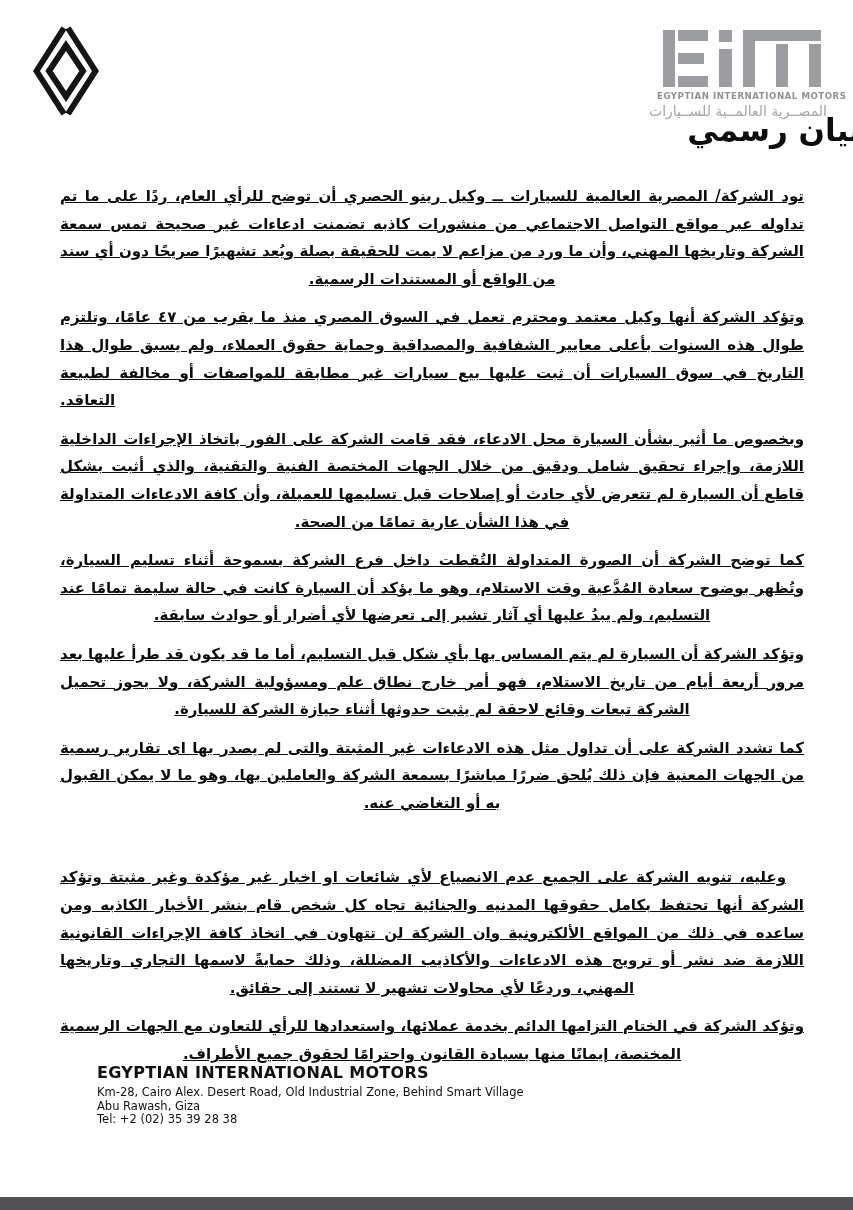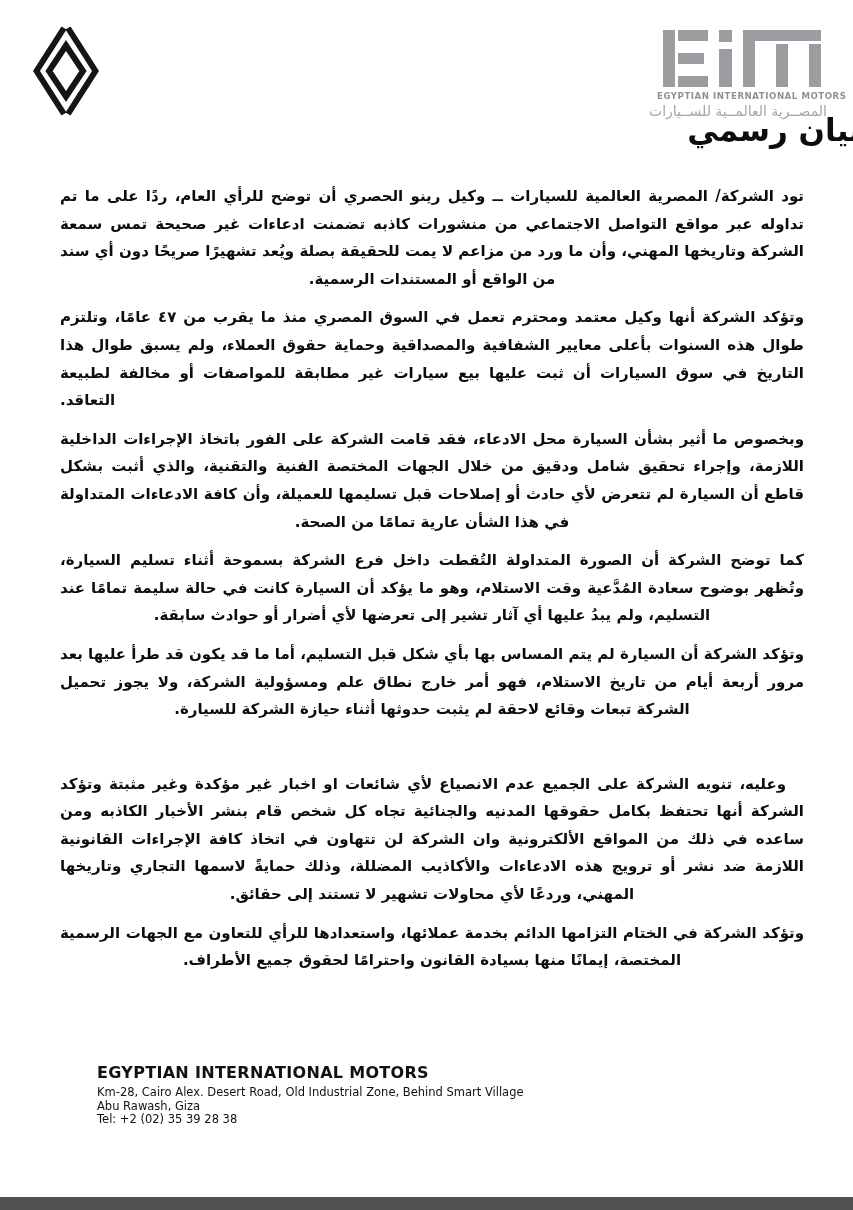--- a/index.html
+++ b/index.html
@@ -68,20 +68,21 @@
     direction: rtl;
     font-size: 15px;
     font-weight: bold;
     line-height: 1.84;
     color: #0d0d0d;
   }
   .body-text p {
     margin: 0 0 11px 0;
     text-align: justify;
     text-align-last: center;
+    text-decoration: underline;
   }
   .body-text p.last-left { text-align-last: left; }
   .body-text p.indent-first { text-indent: 18px; margin-top: 47px; }
 
   
   .footer {
     position: absolute;
     top: 1063px;
     left: 97px;
     direction: ltr;
@@ -144,20 +145,21 @@
   </div>
 
   <h1 class="title">بيان رسمي</h1>
 
   <div class="body-text">
     <p>تود الشركة/ المصرية العالمية للسيارات ــ وكيل رينو الحصري أن توضح للرأي العام، ردًا على ما تم تداوله عبر مواقع التواصل الاجتماعي من منشورات كاذبه تضمنت ادعاءات غير صحيحة تمس سمعة الشركة وتاريخها المهني، وأن ما ورد من مزاعم لا يمت للحقيقة بصلة ويُعد تشهيرًا صريحًا دون أي سند من الواقع أو المستندات الرسمية.</p>
     <p class="last-left">وتؤكد الشركة أنها وكيل معتمد ومحترم تعمل في السوق المصري منذ ما يقرب من ٤٧ عامًا، وتلتزم طوال هذه السنوات بأعلى معايير الشفافية والمصداقية وحماية حقوق العملاء، ولم يسبق طوال هذا التاريخ في سوق السيارات أن ثبت عليها بيع سيارات غير مطابقة للمواصفات أو مخالفة لطبيعة التعاقد.</p>
     <p>وبخصوص ما أثير بشأن السيارة محل الادعاء، فقد قامت الشركة على الفور باتخاذ الإجراءات الداخلية اللازمة، وإجراء تحقيق شامل ودقيق من خلال الجهات المختصة الفنية والتقنية، والذي أثبت بشكل قاطع أن السيارة لم تتعرض لأي حادث أو إصلاحات قبل تسليمها للعميلة، وأن كافة الادعاءات المتداولة في هذا الشأن عارية تمامًا من الصحة.</p>
     <p>كما توضح الشركة أن الصورة المتداولة التُقطت داخل فرع الشركة بسموحة أثناء تسليم السيارة، وتُظهر بوضوح سعادة المُدَّعية وقت الاستلام، وهو ما يؤكد أن السيارة كانت في حالة سليمة تمامًا عند التسليم، ولم يبدُ عليها أي آثار تشير إلى تعرضها لأي أضرار أو حوادث سابقة.</p>
     <p>وتؤكد الشركة أن السيارة لم يتم المساس بها بأي شكل قبل التسليم، أما ما قد يكون قد طرأ عليها بعد مرور أربعة أيام من تاريخ الاستلام، فهو أمر خارج نطاق علم ومسؤولية الشركة، ولا يجوز تحميل الشركة تبعات وقائع لاحقة لم يثبت حدوثها أثناء حيازة الشركة للسيارة.</p>
+    <p>كما تشدد الشركة على أن تداول مثل هذه الادعاءات غير المثبتة والتى لم يصدر بها اى تقارير رسمية من الجهات المعنية فإن ذلك يُلحق ضررًا مباشرًا بسمعة الشركة والعاملين بها، وهو ما لا يمكن القبول به أو التغاضي عنه.</p>
     <p class="indent-first">وعليه، تنويه الشركة على الجميع عدم الانصياع لأي شائعات او اخبار غير مؤكدة وغير مثبتة وتؤكد الشركة أنها تحتفظ بكامل حقوقها المدنيه والجنائية تجاه كل شخص قام بنشر الأخبار الكاذبه ومن ساعده في ذلك من المواقع الألكترونية وان الشركة لن تتهاون في اتخاذ كافة الإجراءات القانونية اللازمة ضد نشر أو ترويج هذه الادعاءات والأكاذيب المضللة، وذلك حمايةً لاسمها التجاري وتاريخها المهني، وردعًا لأي محاولات تشهير لا تستند إلى حقائق.</p>
     <p>وتؤكد الشركة في الختام التزامها الدائم بخدمة عملائها، واستعدادها للرأي للتعاون مع الجهات الرسمية المختصة، إيمانًا منها بسيادة القانون واحترامًا لحقوق جميع الأطراف.</p>
   </div>
 
   <div class="footer">
     <div class="company">EGYPTIAN INTERNATIONAL MOTORS</div>
     <div class="line">Km-28, Cairo Alex. Desert Road, Old Industrial Zone, Behind Smart Village</div>
     <div class="line">Abu Rawash, Giza</div>
     <div class="line">Tel: +2 (02) 35 39 28 38</div>
   </div>

